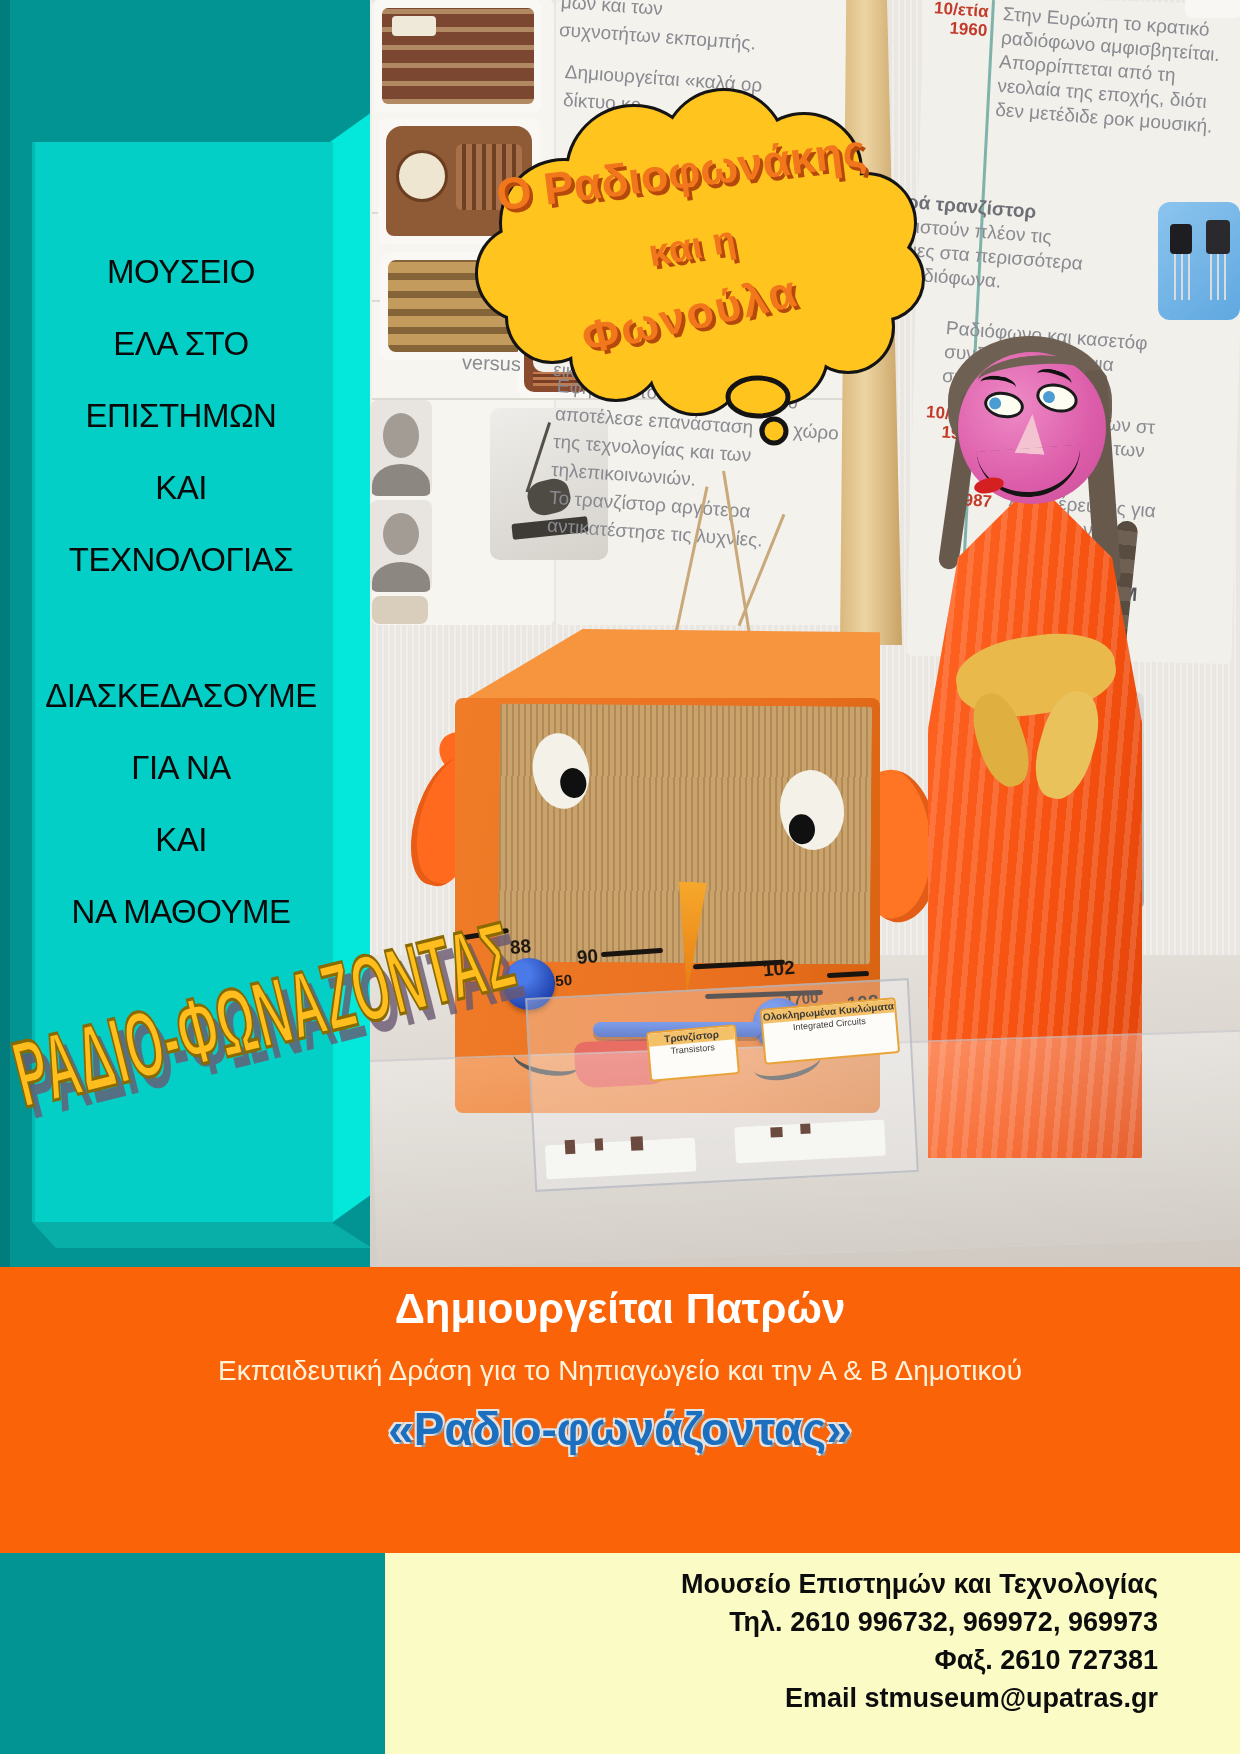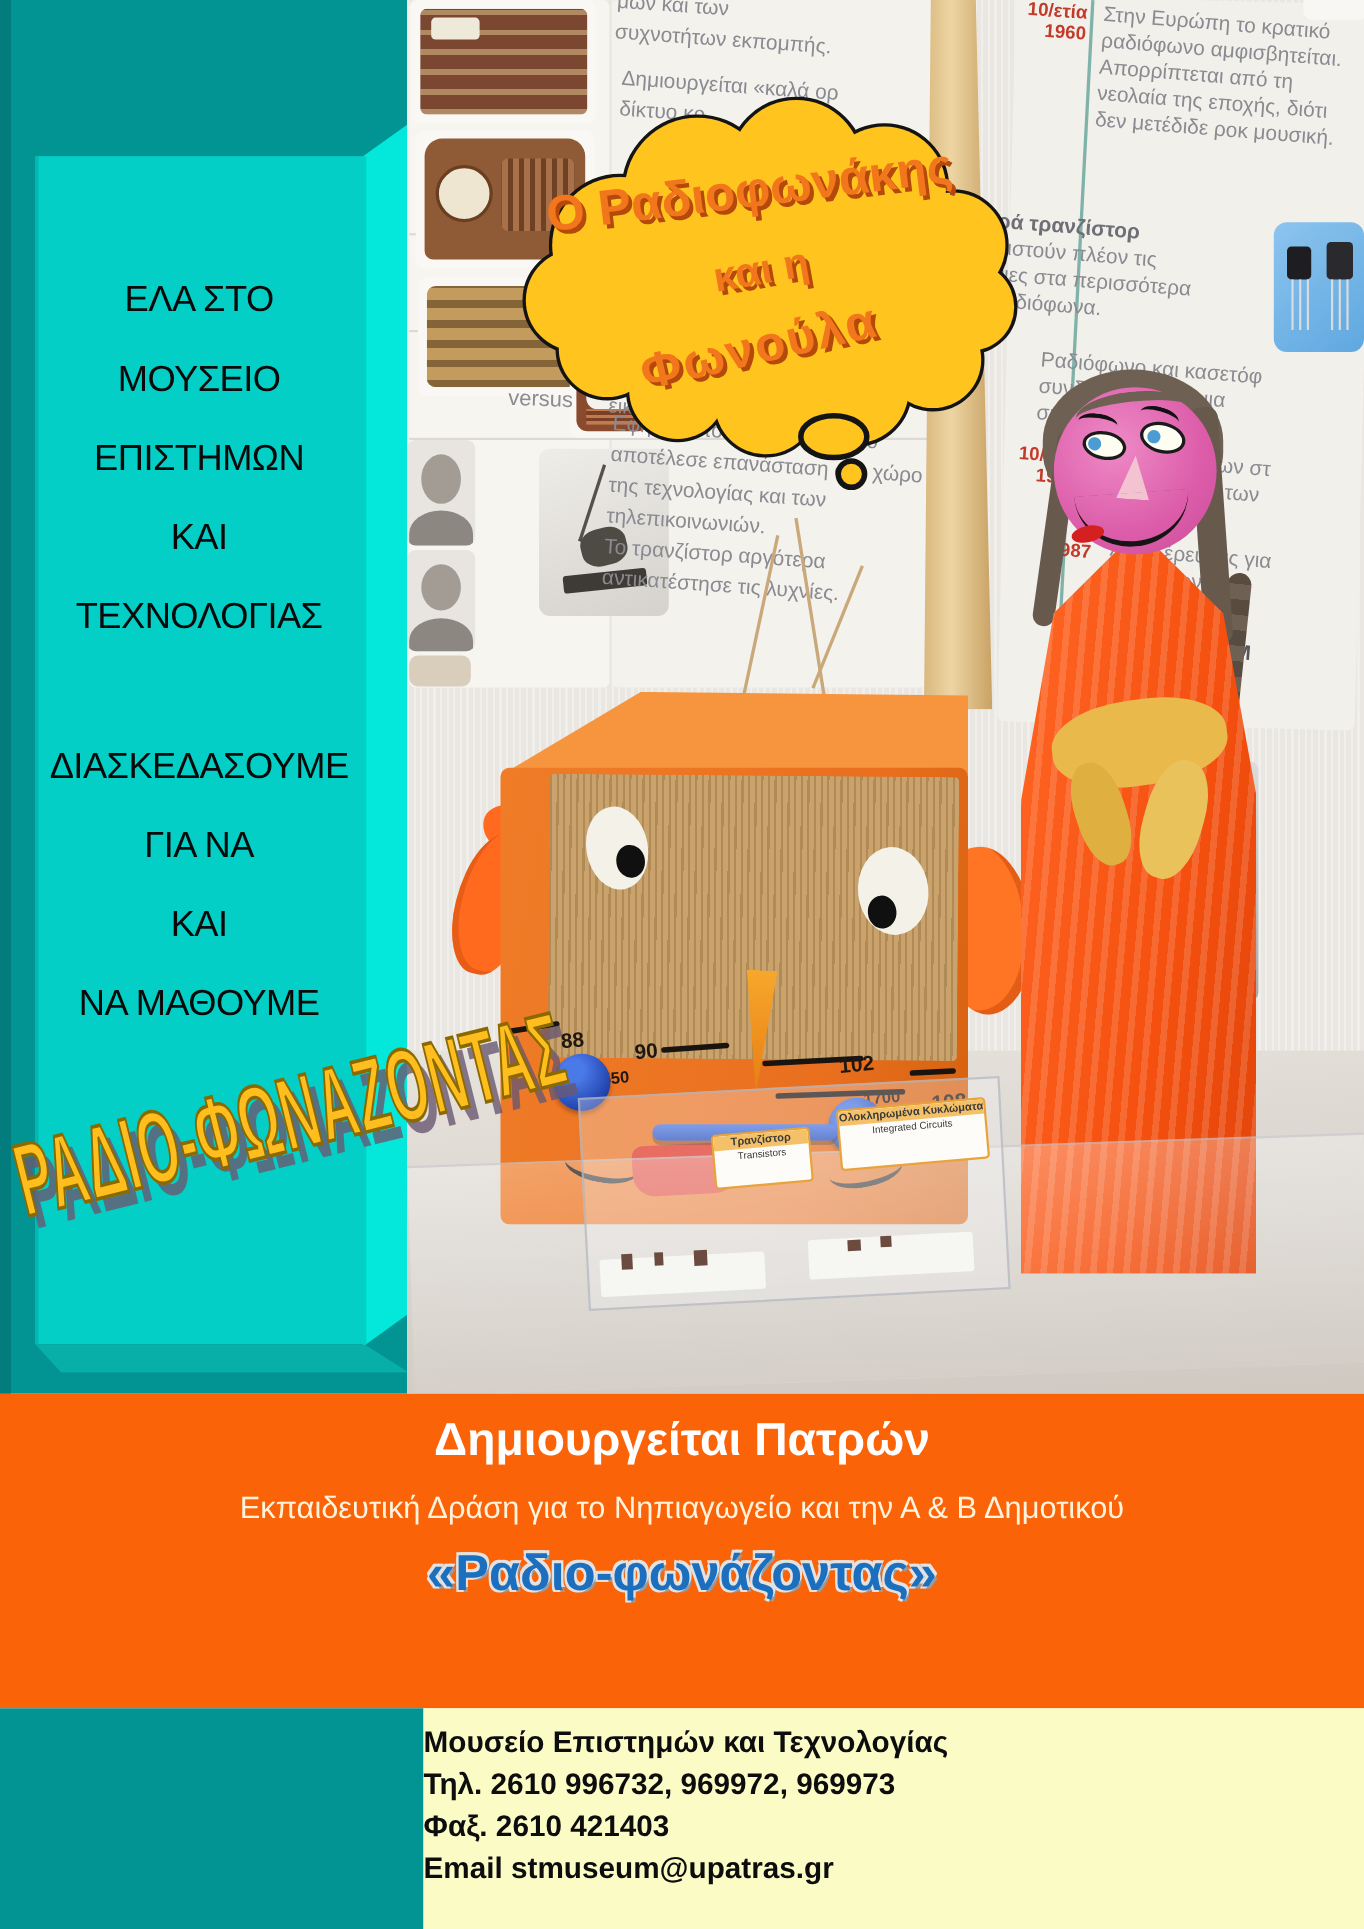--- a/index.html
+++ b/index.html
@@ -162,35 +162,35 @@
   .band{position:absolute;left:0;top:1267px;width:1240px;height:286px;background:#FA6307;text-align:center;color:#FFFFFF;}
   .band .b1{padding-top:12px;font-size:42px;font-weight:bold;line-height:48px;}
   .band .b2{margin-top:18px;font-size:42px;font-weight:bold;line-height:48px;}
   .band .b3{margin-top:22px;font-size:28px;line-height:32px;color:#FFF3DC;}
   .band .b4{margin-top:16px;font-size:46px;font-weight:bold;line-height:52px;color:#1B6FBE;
     text-shadow:-2px -2px 0 #E2E2E2,2px -2px 0 #E2E2E2,-2px 2px 0 #E2E2E2,2px 2px 0 #9A9A9A;}
 
   
   .foot-teal{position:absolute;left:0;top:1553px;width:385px;height:201px;background:#029393;}
   .foot-cream{position:absolute;left:385px;top:1553px;width:855px;height:201px;background:#FBFBC6;
-    box-sizing:border-box;padding:12px 82px 0 0;text-align:left;color:#0d0d0d;}
+    box-sizing:border-box;padding:12px 82px 0 0;text-align:right;color:#0d0d0d;}
   .foot-cream .cl{font-size:27px;font-weight:bold;line-height:38px;}
 </style>
 </head>
 <body>
 
 <div class="poster">
 
   <div class="left-col">
     <div class="cube-right"></div>
     <div class="cube-bottom"></div>
     <div class="cube-front"></div>
     <div class="invite invite1 abs">
+      <div class="ln">ΜΟΥΣΕΙΟ</div>
       <div class="ln">ΕΛΑ ΣΤΟ</div>
-      <div class="ln">ΜΟΥΣΕΙΟ</div>
       <div class="ln">ΕΠΙΣΤΗΜΩΝ</div>
       <div class="ln">ΚΑΙ</div>
       <div class="ln">ΤΕΧΝΟΛΟΓΙΑΣ</div>
     </div>
     <div class="invite invite2 abs">
       <div class="ln">ΔΙΑΣΚΕΔΑΣΟΥΜΕ</div>
       <div class="ln">ΓΙΑ ΝΑ</div>
       <div class="ln">ΚΑΙ</div>
       <div class="ln">ΝΑ ΜΑΘΟΥΜΕ</div>
     </div>
@@ -462,17 +462,17 @@
   <div class="band">
     <div class="b2">Δημιουργείται Πατρών</div>
     <div class="b3">Εκπαιδευτική Δράση για το Νηπιαγωγείο και την Α &amp; Β Δημοτικού</div>
     <div class="b4">«Ραδιο-φωνάζοντας»</div>
   </div>
 
   <div class="foot-teal"></div>
   <div class="foot-cream">
     <div class="cl">Μουσείο Επιστημών και Τεχνολογίας</div>
     <div class="cl">Τηλ. 2610 996732, 969972, 969973</div>
-    <div class="cl">Φαξ. 2610 421403</div>
+    <div class="cl">Φαξ. 2610 727381</div>
     <div class="cl">Email stmuseum@upatras.gr</div>
   </div>
 
 </div>
 
 </body></html>

